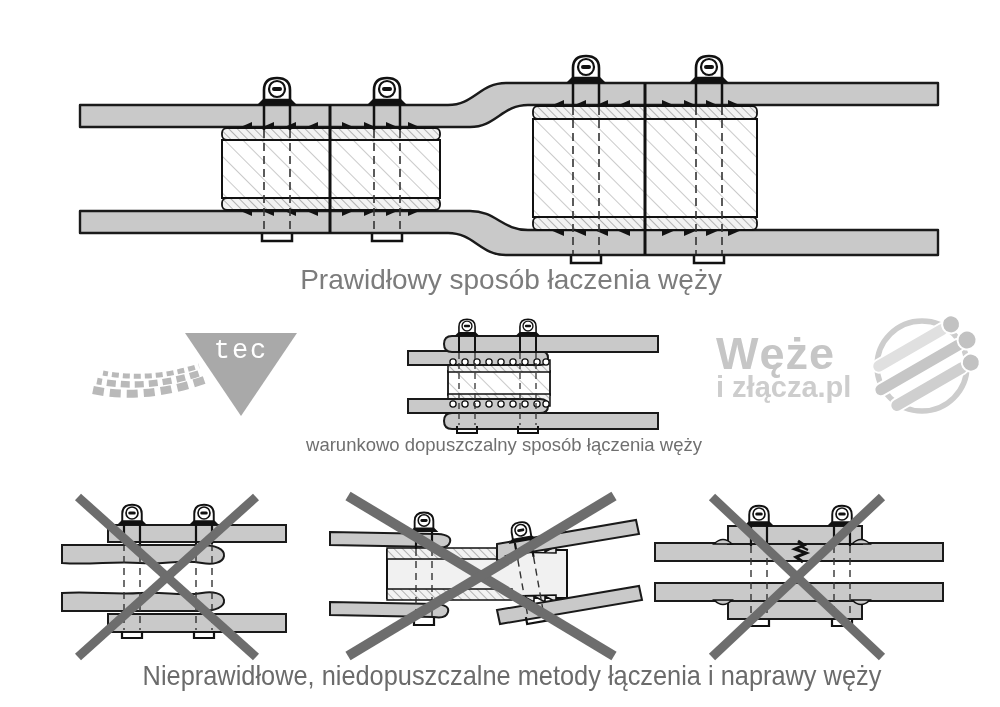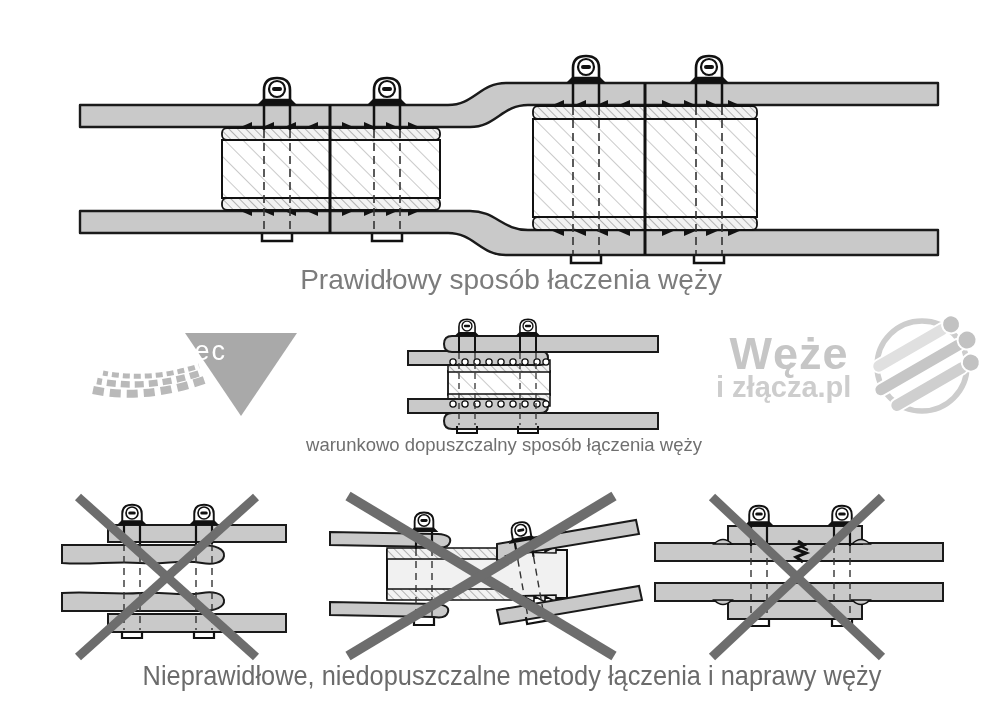--- a/index.html
+++ b/index.html
@@ -6,23 +6,23 @@
   .stage{position:relative;width:1000px;height:707px;background:#fff;overflow:hidden;
          font-family:"Liberation Sans",sans-serif;margin-top:45px;}
   .stage svg{position:absolute;left:0;top:0;}
   .caption{position:absolute;text-align:center;line-height:1.15;white-space:nowrap;}
   .cap-correct{left:22px;top:219px;width:978px;font-size:28px;color:#7c7c7c;}
   .cap-conditional{left:8px;top:389px;width:992px;font-size:18.5px;color:#6f6f6f;}
   .cap-incorrect{left:24px;top:614px;width:976px;font-size:28.5px;color:#6b6b6b;
                  transform:scaleX(.89);transform-origin:50% 50%;}
   .valvo-word{position:absolute;left:96px;top:293px;font-size:35px;color:#b3b3b3;
               letter-spacing:3px;}
-  .valvo-tri-word{position:absolute;left:185px;top:291px;width:112px;
-                  font-size:27px;color:#ffffff;letter-spacing:2px;}
-  .weze-title{position:absolute;left:716px;top:283px;width:146px;text-align:center;
+  .valvo-tri-word{position:absolute;left:185px;top:291px;width:112px;text-align:center;
+                  font-size:27px;color:#ffffff;letter-spacing:2px;font-family:Liberation Mono, monospace;}
+  .weze-title{position:absolute;left:716px;top:283px;width:146px;text-align:left;
               font-size:45px;font-weight:bold;color:#c6c6c6;letter-spacing:1px;}
   .weze-sub{position:absolute;left:716px;top:326px;width:146px;text-align:left;
             font-size:29px;font-weight:600;color:#cdcdcd;}
 </style>
 </head>
 <body>
 
 <div class="stage">
 
 <svg width="1000" height="707" viewBox="0 0 1000 707">

